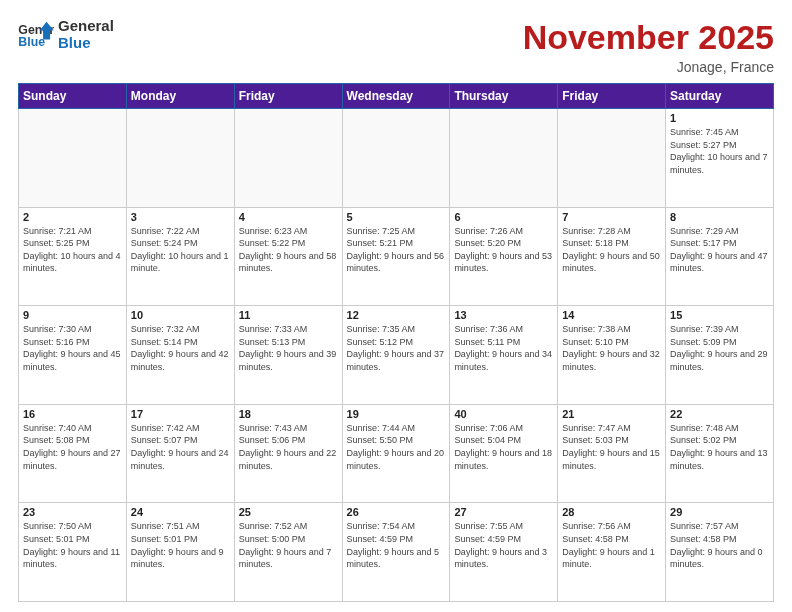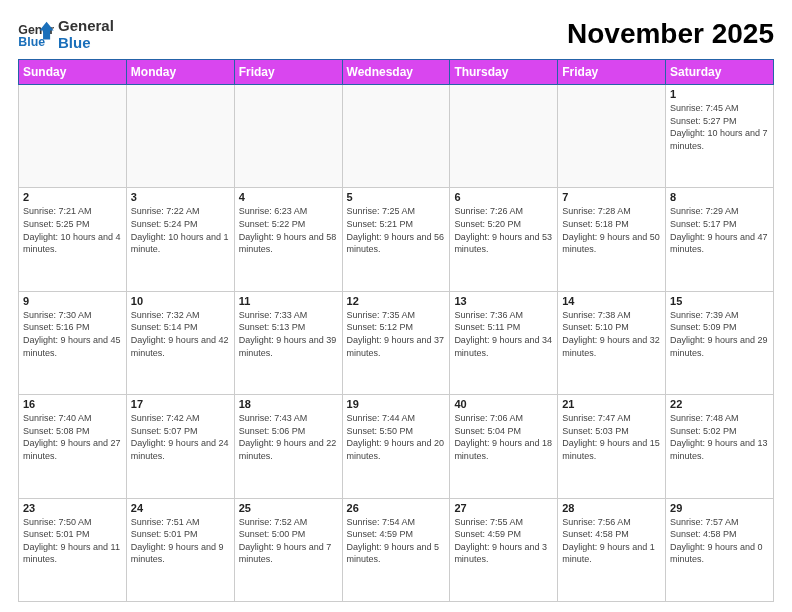--- a/index.html
+++ b/index.html
@@ -29,38 +29,38 @@
       gap: 4px;
     }
     .logo-icon {
       width: 36px;
       height: 30px;
     }
     .title-area {
       text-align: right;
     }
     .month-year {
-      font-size: 28px;
+      font-size: 34px;
       font-weight: bold;
-      color: #000000;
+      color: #b91c1c;
     }
     .location {
       font-size: 14px;
       color: #555;
       margin-top: 2px;
     }
     .calendar {
       flex: 1;
       border: 1px solid #ccc;
       border-collapse: collapse;
       width: 100%;
       table-layout: fixed;
     }
     .calendar th {
-      background: #d946ef;
+      background: #4c1d95;
       color: #fff;
       font-size: 12px;
       font-weight: bold;
       padding: 5px 4px;
       border: 1px solid #2563a8;
       text-align: left;
     }
     .calendar td {
       border: 1px solid #ccc;
       vertical-align: top;
@@ -101,20 +101,21 @@
       </svg>
       <div>
         <div style="font-size:15px; font-weight:bold; color:#333; line-height:1.1;">
           <span style="color:#333;">General</span>
         </div>
         <div style="font-size:15px; font-weight:bold; color:#1a6fba; line-height:1.1;">Blue</div>
       </div>
     </div>
     <div class="title-area">
       <div class="month-year">November 2025</div>
+      <div class="location">Jonage, France</div>
     </div>
   </div>
 
   <table class="calendar">
     <thead>
       <tr>
         <th>Sunday</th>
         <th>Monday</th>
         <th>Friday</th>
         <th>Wednesday</th>

